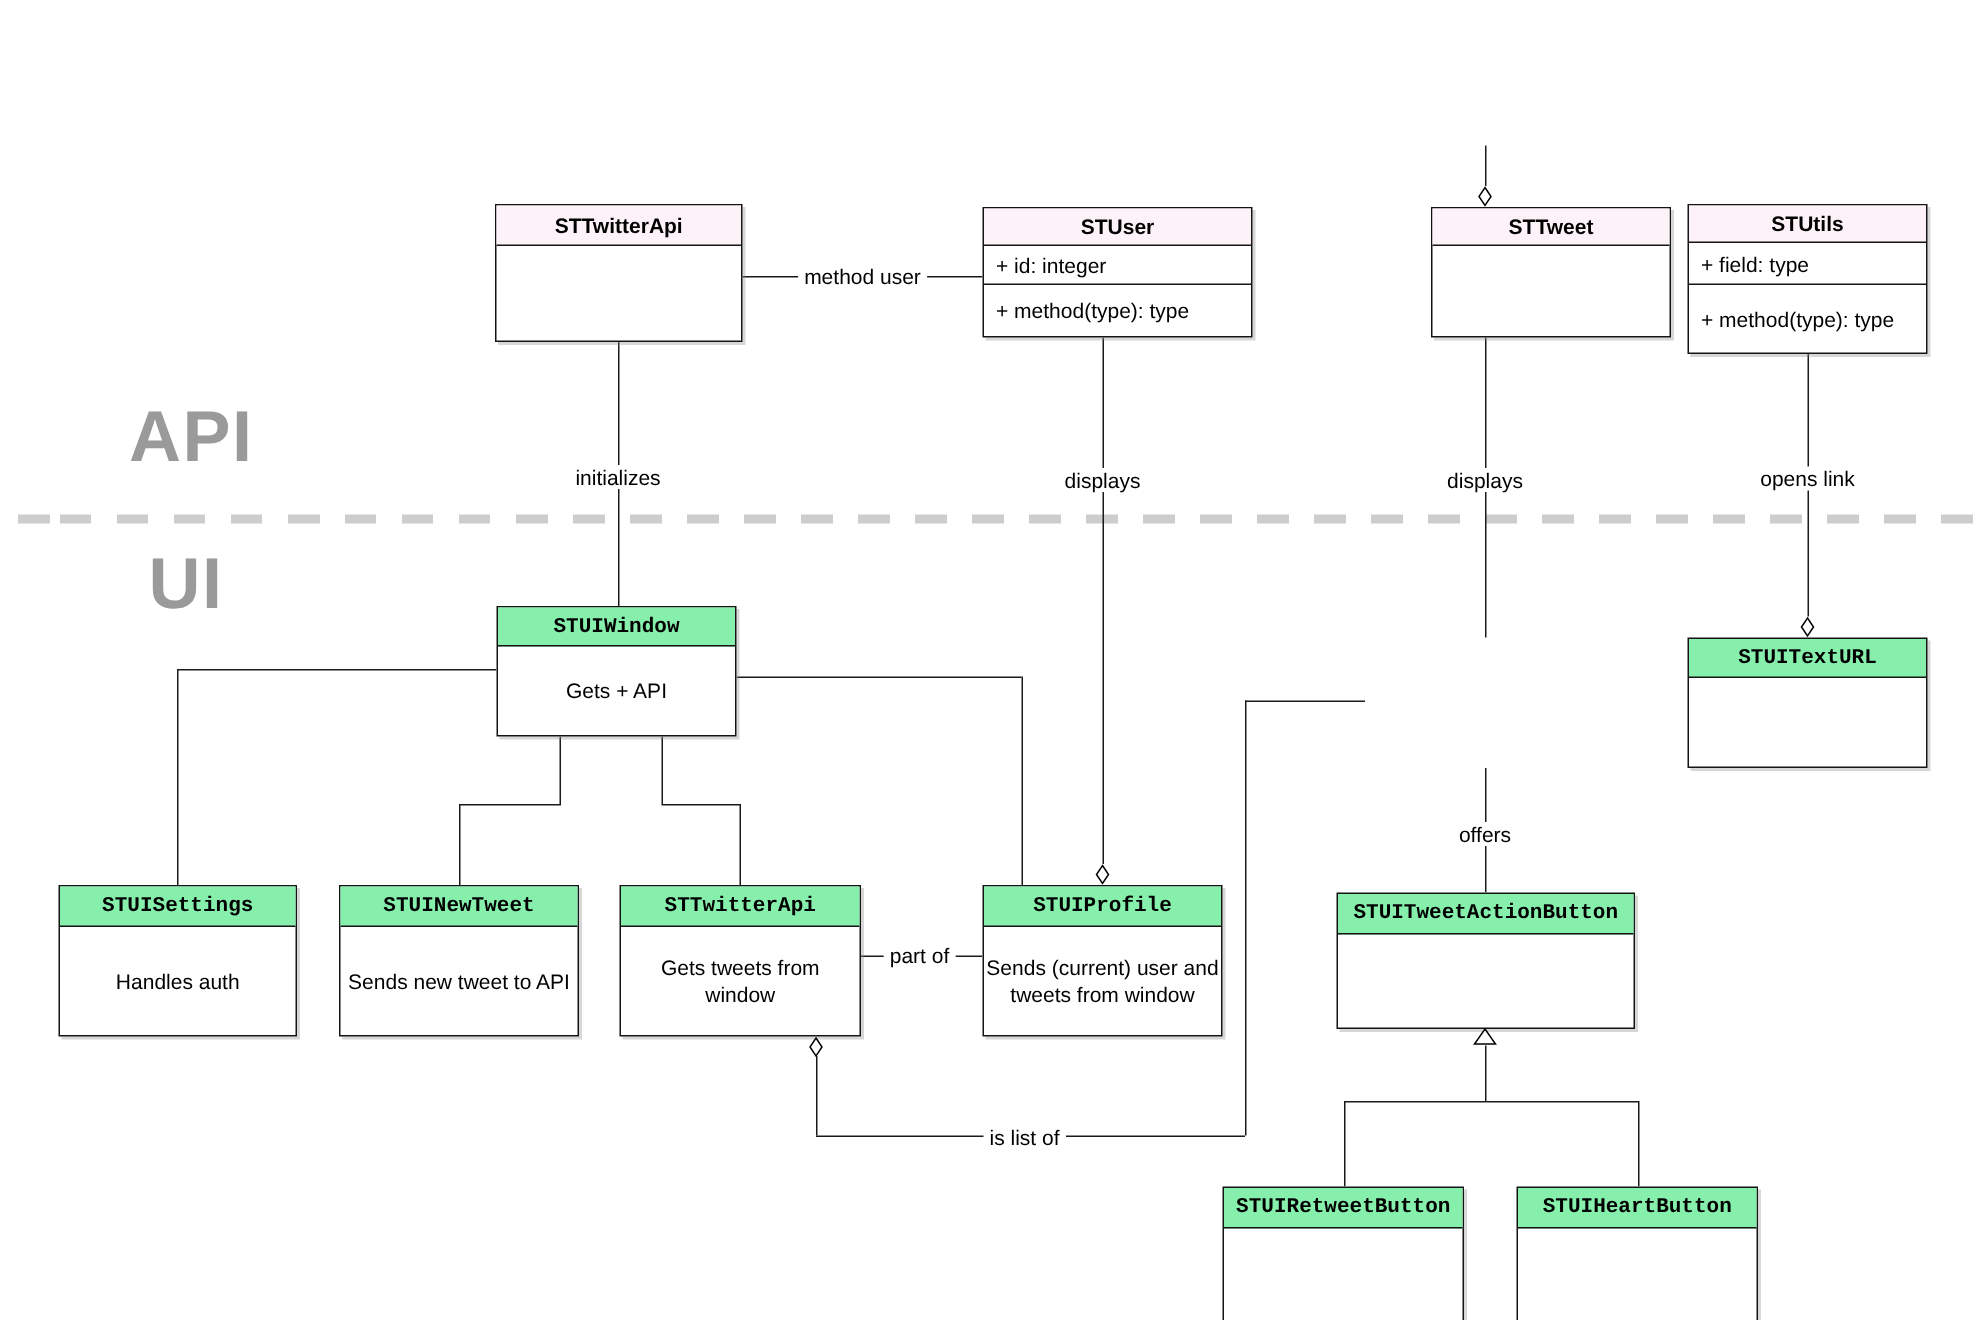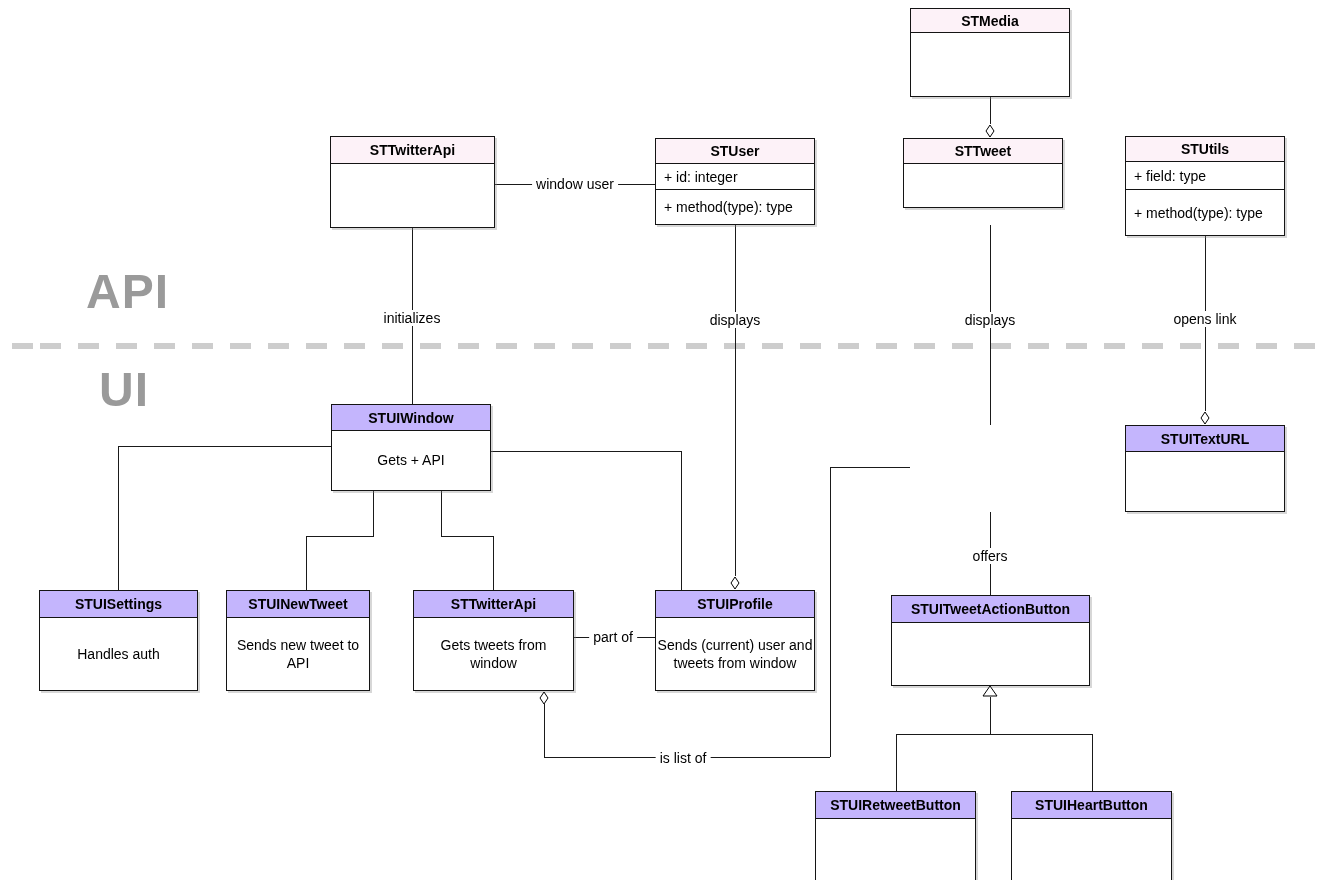--- a/index.html
+++ b/index.html
@@ -31,21 +31,21 @@
   .uml-class{
     position:absolute;border:1.5px solid #141414;background:#fff;
     box-shadow:2px 2px 0 rgba(140,140,140,0.35);
     display:flex;flex-direction:column;font-size:14px;z-index:2;box-sizing:border-box;
   }
   .uml-header{
     border-bottom:1.5px solid #141414;font-weight:bold;text-align:center;
     display:flex;align-items:center;justify-content:center;flex:none;
   }
   .api .uml-header{background:#fdf2f8;}
-  .ui  .uml-header{background:#c4b5fd;}
+  .ui  .uml-header{background:#86efac;font-family:Liberation Mono, monospace;}
   .uml-body{
     flex:1;display:flex;align-items:center;justify-content:center;
     text-align:center;line-height:1.3;padding:2px 1px;
   }
   .uml-attr{
     flex:none;display:flex;align-items:center;padding-left:8px;
     border-bottom:1.5px solid #141414;box-sizing:border-box;
   }
   .uml-attr.last{border-bottom:none;flex:1;}
 </style>
@@ -107,46 +107,42 @@
   <svg class="marker" style="left:1200px;top:411px" width="10" height="14" viewBox="0 0 10 14">
       <polygon points="5,1 9,7 5,13 1,7" fill="#fff" stroke="#000"></polygon>
     </svg>
   <svg class="marker" style="left:539px;top:691px" width="10" height="14" viewBox="0 0 10 14">
       <polygon points="5,1 9,7 5,13 1,7" fill="#fff" stroke="#000"></polygon>
     </svg>
   <svg class="marker" style="left:982px;top:685px" width="16" height="12" viewBox="0 0 16 12">
       <polygon points="8,1 15,11 1,11" fill="#fff" stroke="#000"></polygon>
     </svg>
 
-  <span class="edge-label" style="left:575px;top:184px">window user</span>
+  <span class="edge-label" style="left:575px;top:184px">method user</span>
   <span class="edge-label" style="left:412px;top:318px">initializes</span>
   <span class="edge-label" style="left:735px;top:320px">displays</span>
   <span class="edge-label" style="left:990px;top:320px">displays</span>
   <span class="edge-label" style="left:1205px;top:319px">opens link</span>
   <span class="edge-label" style="left:990px;top:556px">offers</span>
   <span class="edge-label" style="left:613px;top:637px">part of</span>
   <span class="edge-label" style="left:683px;top:758px">is list of</span>
 
-  <div class="uml-class api" style="left:910px;top:8px;width:160px;height:89px">
-    <div class="uml-header" style="height:23px">STMedia</div>
-    <div class="uml-body"></div>
-  </div>
 
   <div class="uml-class api" style="left:330px;top:136px;width:165px;height:92px">
     <div class="uml-header" style="height:26px">STTwitterApi</div>
     <div class="uml-body"></div>
   </div>
 
-  <div class="uml-class api" style="left:655px;top:138px;width:160px;height:87px">
+  <div class="uml-class api" style="left:655px;top:138px;width:180px;height:87px">
     <div class="uml-header" style="height:24px">STUser</div>
     <div class="uml-attr" style="height:26px">+ id: integer</div>
     <div class="uml-attr last">+ method(type): type</div>
   </div>
 
-  <div class="uml-class api" style="left:903px;top:138px;width:160px;height:70px">
+  <div class="uml-class api" style="left:954px;top:138px;width:160px;height:87px">
     <div class="uml-header" style="height:24px">STTweet</div>
     <div class="uml-body"></div>
   </div>
 
   <div class="uml-class api" style="left:1125px;top:136px;width:160px;height:100px">
     <div class="uml-header" style="height:24px">STUtils</div>
     <div class="uml-attr" style="height:28px">+ field: type</div>
     <div class="uml-attr last">+ method(type): type</div>
   </div>
 
@@ -159,21 +155,21 @@
   <div class="uml-class ui" style="left:1125px;top:425px;width:160px;height:87px">
     <div class="uml-header" style="height:25px">STUITextURL</div>
     <div class="uml-body"></div>
   </div>
 
   <div class="uml-class ui" style="left:39px;top:590px;width:159px;height:101px">
     <div class="uml-header" style="height:26px">STUISettings</div>
     <div class="uml-body">Handles auth</div>
   </div>
 
-  <div class="uml-class ui" style="left:226px;top:590px;width:144px;height:101px">
+  <div class="uml-class ui" style="left:226px;top:590px;width:160px;height:101px">
     <div class="uml-header" style="height:26px">STUINewTweet</div>
     <div class="uml-body">Sends new tweet to API</div>
   </div>
 
   <div class="uml-class ui" style="left:413px;top:590px;width:161px;height:101px">
     <div class="uml-header" style="height:26px">STTwitterApi</div>
     <div class="uml-body" style="padding:12px 18px">Gets tweets from window</div>
   </div>
 
   <div class="uml-class ui" style="left:655px;top:590px;width:160px;height:101px">

